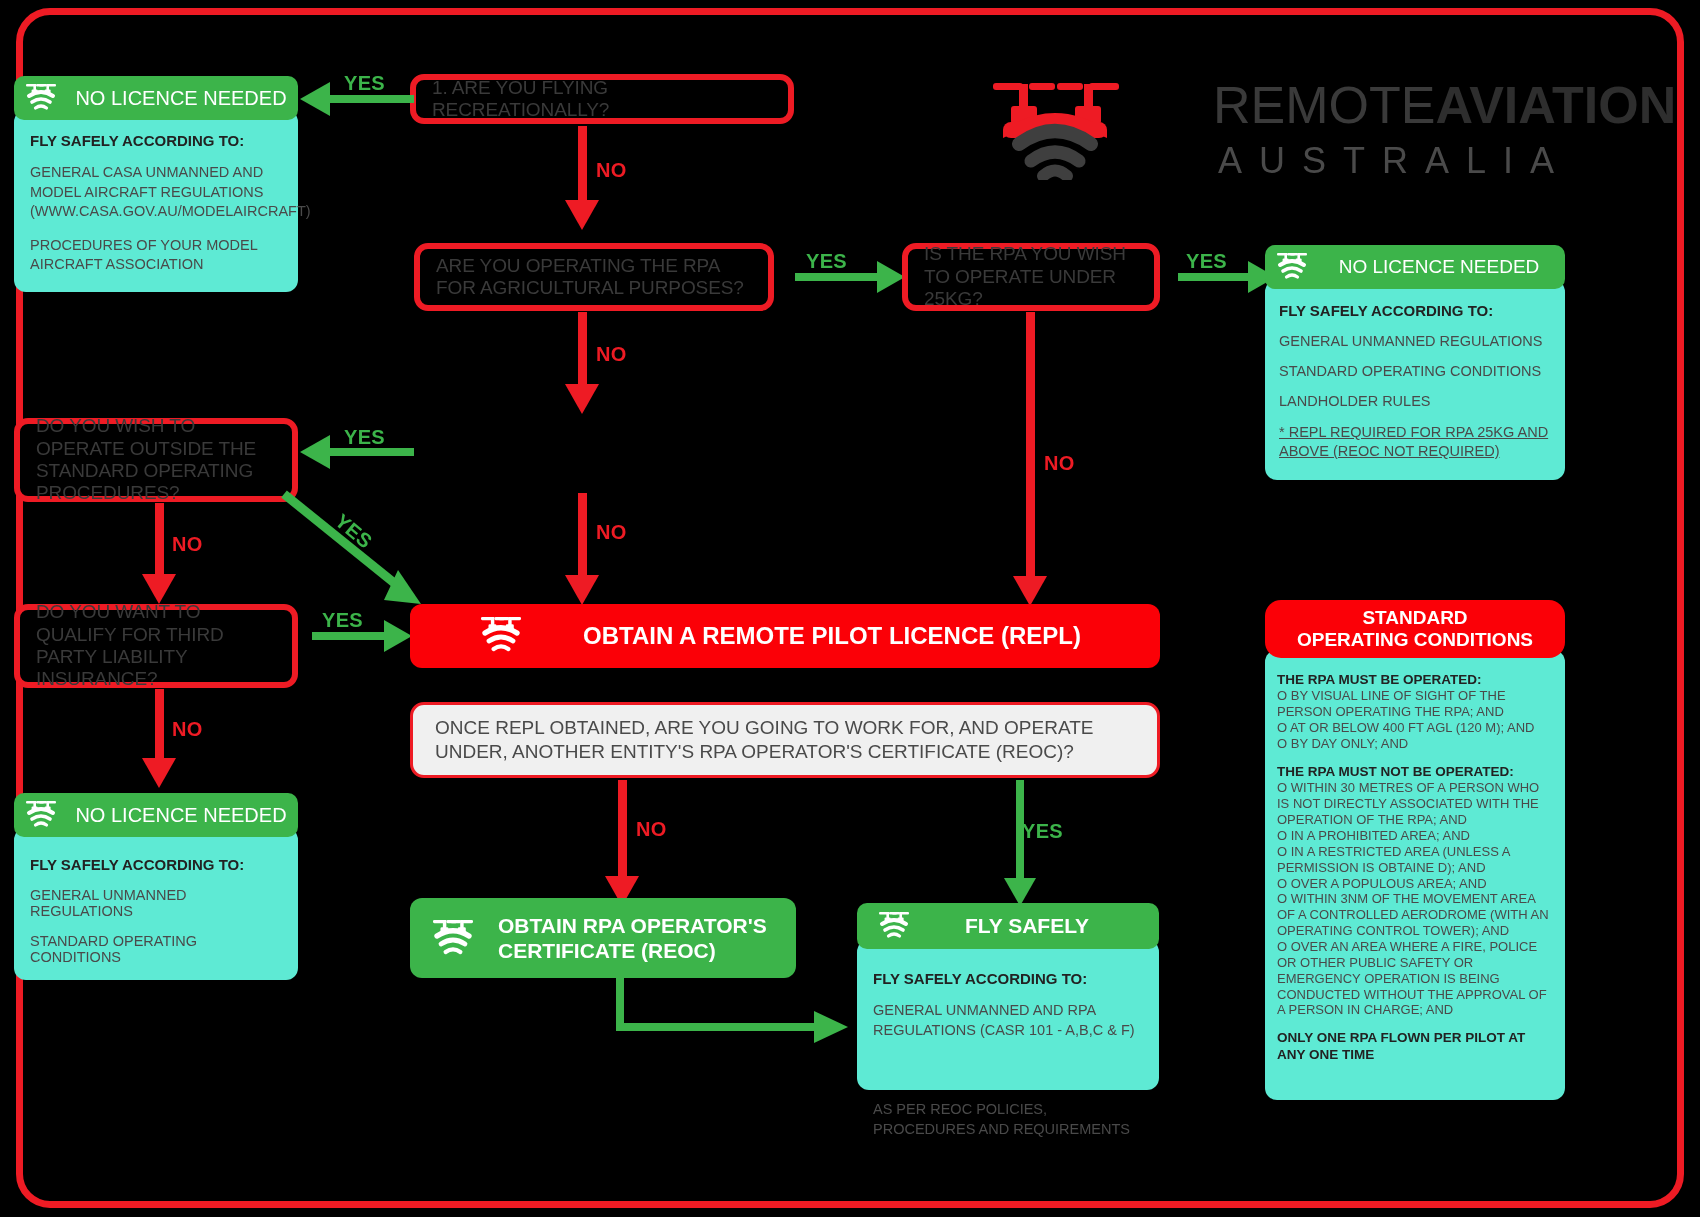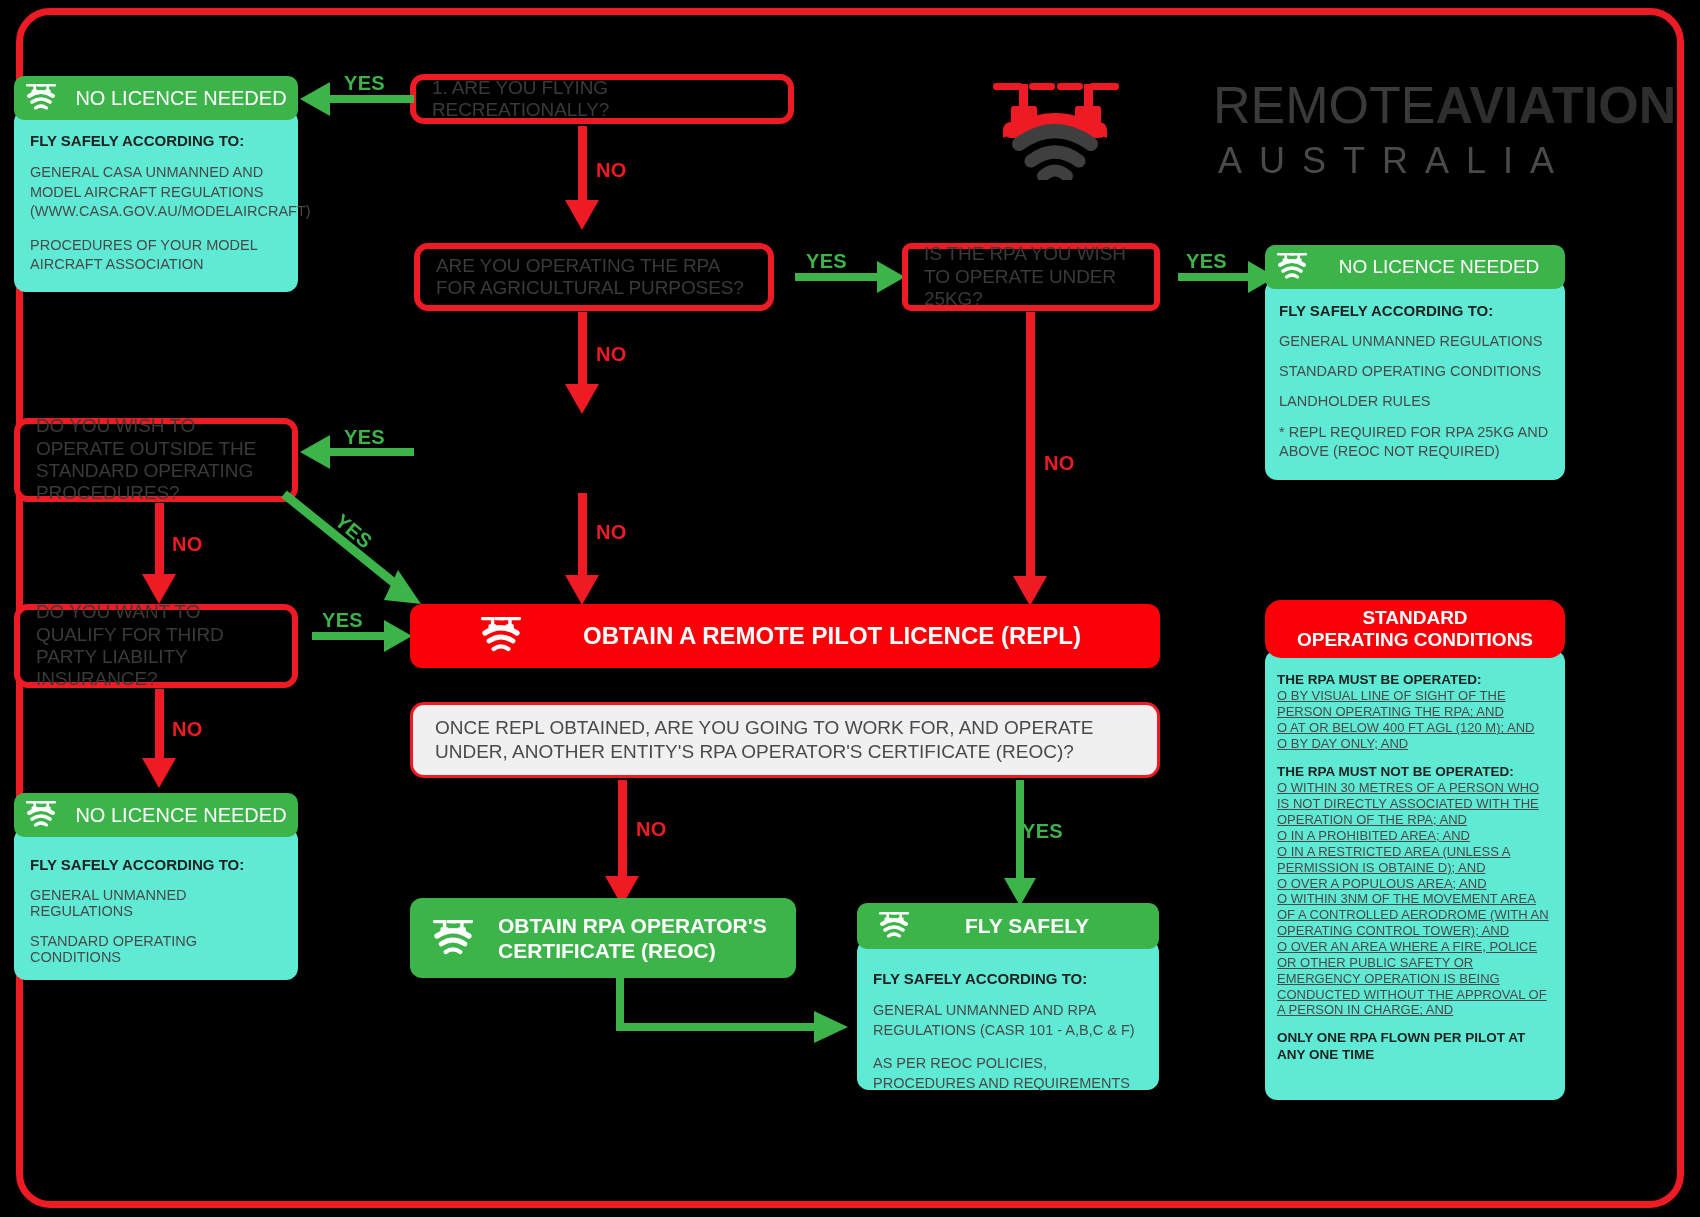--- a/index.html
+++ b/index.html
@@ -144,21 +144,21 @@
     letter-spacing: 17px;
     font-weight: 400;
     color: #4a4a4a;
   }
 
   .soc {
     position: absolute;
     color: #4a4a4a;
   }
   .soc .hdr { font-weight: 700; color: #222; }
-  .soc ul { list-style: none; text-decoration: underline; }
+  .soc ul { list-style: none; }
   .soc li { padding-left: 0; }
 </style>
 </head>
 <body>
 
 <div id="page">
   <div class="frame"></div>
 
   <div class="logo" style="left:975px; top:60px; width:160px; height:120px;">
     <svg width="160" height="120" viewBox="0 0 160 120">
@@ -229,21 +229,21 @@
   </div>
 
   <div class="aline green-h" style="left:795px; top:273px; width:84px;"></div>
   <div class="ahead head-right-green" style="left:877px; top:261px;"></div>
   <div class="lbl yes" style="left:806px; top:250px;">YES</div>
 
   <div class="aline red-v" style="left:578px; top:312px; height:80px;"></div>
   <div class="ahead head-down-red" style="left:565px; top:384px;"></div>
   <div class="lbl no" style="left:596px; top:343px;">NO</div>
 
-  <div class="qbox" style="left:902px; top:243px; width:258px; height:68px; font-size:19px;border-radius:9px;">
+  <div class="qbox" style="left:902px; top:243px; width:258px; height:68px; font-size:19px;">
     <span class="txt">IS THE RPA YOU WISH TO OPERATE UNDER 25KG?</span>
   </div>
 
   <div class="aline green-h" style="left:1178px; top:273px; width:72px;"></div>
   <div class="ahead head-right-green" style="left:1248px; top:261px;"></div>
   <div class="lbl yes" style="left:1186px; top:250px;">YES</div>
 
   <div class="aline red-v" style="left:1026px; top:312px; height:272px;"></div>
   <div class="ahead head-down-red" style="left:1013px; top:576px;"></div>
   <div class="lbl no" style="left:1044px; top:452px;">NO</div>
@@ -268,21 +268,21 @@
   </div>
   <div class="panel" style="left:1265px; top:280px; width:300px; height:200px; font-size:14.5px; padding:22px 14px 10px 14px;">
     <span class="bold" style="font-size:15px;">FLY SAFELY ACCORDING TO:</span>
     <div class="gap"></div>
     <p>GENERAL UNMANNED REGULATIONS</p>
     <div class="gap"></div>
     <p>STANDARD OPERATING CONDITIONS</p>
     <div class="gap"></div>
     <p>LANDHOLDER RULES</p>
     <div class="gap"></div>
-    <p style="line-height:1.3;">* REPL REQUIRED FOR RPA 25KG AND ABOVE (REOC NOT REQUIRED)</p>
+    <p style="line-height:1.3;text-decoration:underline;">* REPL REQUIRED FOR RPA 25KG AND ABOVE (REOC NOT REQUIRED)</p>
   </div>
 
 
   <div class="aline green-h" style="left:330px; top:448px; width:84px;"></div>
   <div class="ahead head-left-green" style="left:300px; top:435px;"></div>
   <div class="lbl yes" style="left:344px; top:426px;">YES</div>
 
   <div class="aline red-v" style="left:578px; top:493px; height:88px;"></div>
   <div class="ahead head-down-red" style="left:565px; top:575px;"></div>
   <div class="lbl no" style="left:596px; top:521px;">NO</div>
@@ -414,21 +414,21 @@
         <path d="M11.5 27 q5.5 -4 11 0" stroke="#fff" stroke-width="3.2" fill="none" stroke-linecap="round"></path>
       </svg>
     </span>
     <span class="caplabel" style="margin-left:-16px;">FLY SAFELY</span>
   </div>
   <div class="panel" style="left:857px; top:940px; width:302px; height:150px; font-size:14.5px; padding-top:30px;">
     <span class="bold" style="font-size:15px;">FLY SAFELY ACCORDING TO:</span>
     <div class="gap"></div>
     <p style="line-height:1.35;">GENERAL UNMANNED AND RPA REGULATIONS (CASR 101 - A,B,C &amp; F)</p>
     <div class="gap"></div>
-    <p style="line-height:1.35;">AS PER REOC POLICIES, PROCEDURES AND REQUIREMENTS</p>
+    <p style="line-height:1.35;margin-top:46px;">AS PER REOC POLICIES, PROCEDURES AND REQUIREMENTS</p>
   </div>
 
   <div class="cap red" style="left:1265px; top:600px; width:300px; height:58px; font-size:19px; flex-direction:column; justify-content:center; border-radius:16px;">
     <span>STANDARD</span>
     <span>OPERATING CONDITIONS</span>
   </div>
   <div class="panel soc" style="left:1265px; top:650px; width:300px; height:450px; font-size:13px; padding:22px 12px 10px 12px; line-height:1.22;">
     <span class="hdr" style="font-size:13.5px;">THE RPA MUST BE OPERATED:</span>
     <ul>
       <li><span>O</span> <span>BY VISUAL LINE OF SIGHT OF THE PERSON OPERATING THE RPA; AND</span></li>

